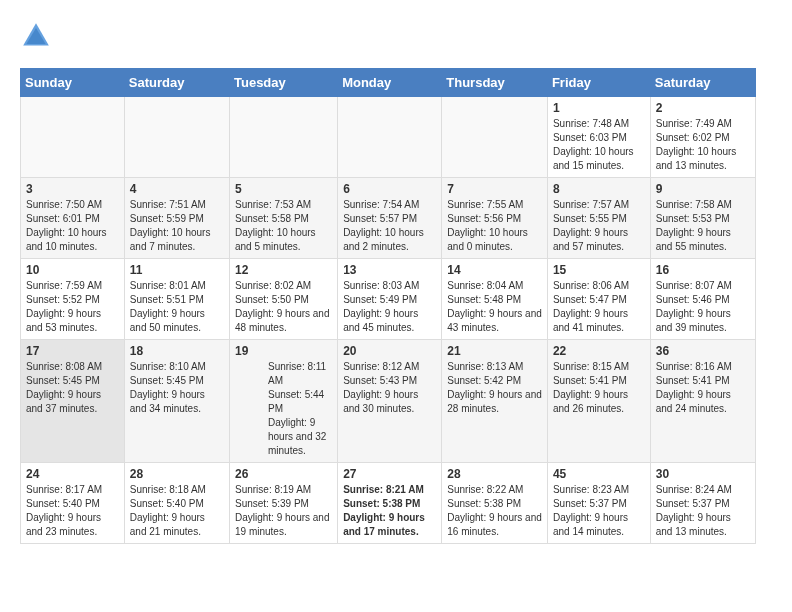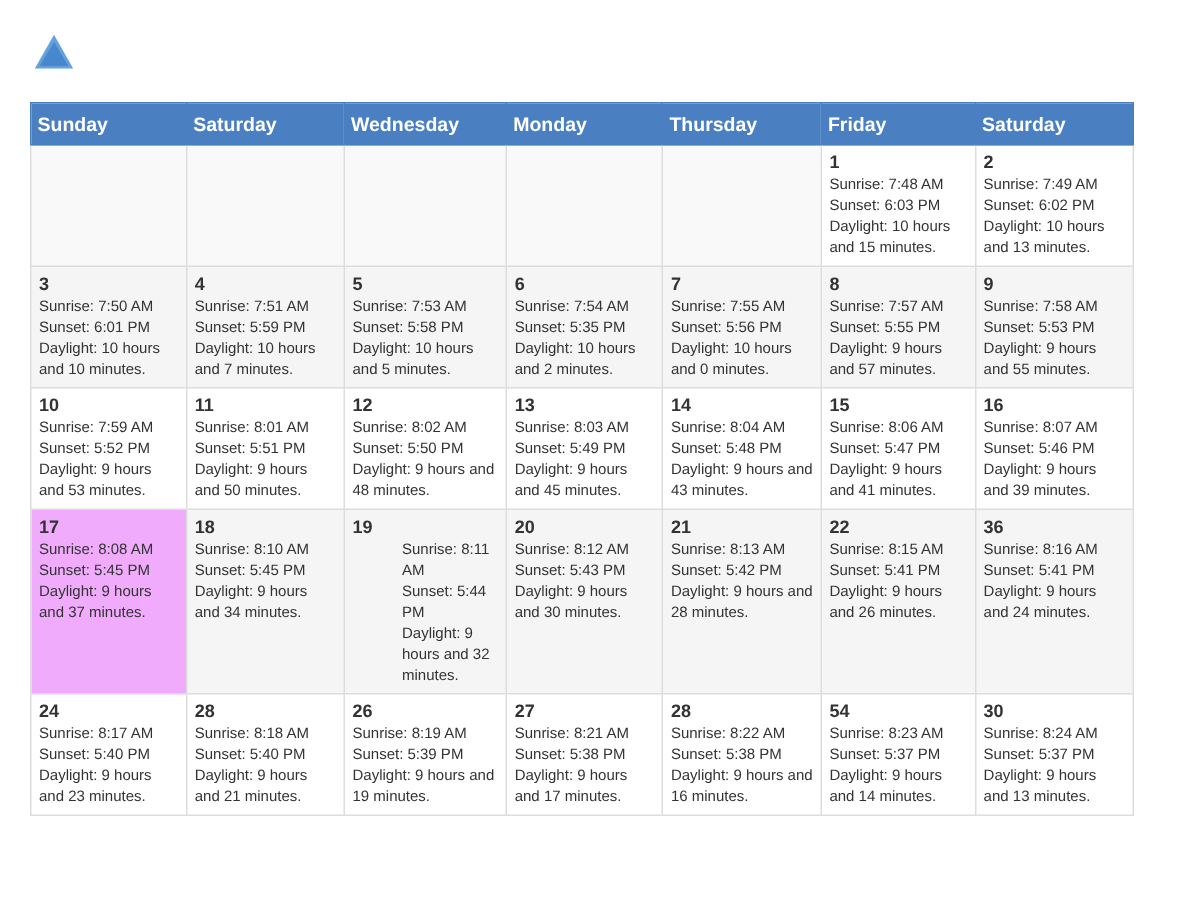--- a/index.html
+++ b/index.html
@@ -119,21 +119,21 @@
       <div class="month-title"></div>
       <div class="location"></div>
     </div>
   </div>
 
   <table class="calendar">
     <thead>
       <tr>
       <th>Sunday</th>
           <th>Saturday</th>
-          <th>Wednesday</th>
+          <th>Tuesday</th>
           <th>Monday</th>
           <th>Thursday</th>
           <th>Friday</th>
           <th>Saturday</th>
         </tr>
     </thead>
     <tbody id="calendar-body">
     <tr>
           <td class="empty-cell"></td>
           <td class="empty-cell"></td>
@@ -168,21 +168,21 @@
           </td>
           <td style="background: rgb(245, 245, 245);">
             <span class="day-num">5</span>
             <div class="day-detail" style="white-space: pre-line;">Sunrise: 7:53 AM
 Sunset: 5:58 PM
 Daylight: 10 hours and 5 minutes.</div>
           </td>
           <td style="background: rgb(245, 245, 245);">
             <span class="day-num">6</span>
             <div class="day-detail" style="white-space: pre-line;">Sunrise: 7:54 AM
-Sunset: 5:35 PM
+Sunset: 5:57 PM
 Daylight: 10 hours and 2 minutes.</div>
           </td>
           <td style="background: rgb(245, 245, 245);">
             <span class="day-num">7</span>
             <div class="day-detail" style="white-space: pre-line;">Sunrise: 7:55 AM
 Sunset: 5:56 PM
 Daylight: 10 hours and 0 minutes.</div>
           </td>
           <td style="background: rgb(245, 245, 245);">
             <span class="day-num">8</span>
@@ -235,21 +235,21 @@
 Daylight: 9 hours and 41 minutes.</div>
           </td>
           <td style="background: rgb(255, 255, 255);">
             <span class="day-num">16</span>
             <div class="day-detail" style="white-space: pre-line;">Sunrise: 8:07 AM
 Sunset: 5:46 PM
 Daylight: 9 hours and 39 minutes.</div>
           </td>
         </tr>
         <tr>
-          <td style="background: #f0abfc;">
+          <td style="background: #e5e5e5;">
             <span class="day-num">17</span>
             <div class="day-detail" style="white-space: pre-line;">Sunrise: 8:08 AM
 Sunset: 5:45 PM
 Daylight: 9 hours and 37 minutes.</div>
           </td>
           <td style="background: rgb(245, 245, 245);">
             <span class="day-num">18</span>
             <div class="day-detail" style="white-space: pre-line;">Sunrise: 8:10 AM
 Sunset: 5:45 PM
 Daylight: 9 hours and 34 minutes.</div>
@@ -299,32 +299,32 @@
 Daylight: 9 hours and 21 minutes.</div>
           </td>
           <td style="background: rgb(255, 255, 255);">
             <span class="day-num">26</span>
             <div class="day-detail" style="white-space: pre-line;">Sunrise: 8:19 AM
 Sunset: 5:39 PM
 Daylight: 9 hours and 19 minutes.</div>
           </td>
           <td style="background: rgb(255, 255, 255);">
             <span class="day-num">27</span>
-            <div class="day-detail" style="white-space: pre-line;">Sunrise: 8:21 AM
+            <div class="day-detail" style="white-space: pre-line; font-weight: bold;">Sunrise: 8:21 AM
 Sunset: 5:38 PM
 Daylight: 9 hours and 17 minutes.</div>
           </td>
           <td style="background: rgb(255, 255, 255);">
             <span class="day-num">28</span>
             <div class="day-detail" style="white-space: pre-line;">Sunrise: 8:22 AM
 Sunset: 5:38 PM
 Daylight: 9 hours and 16 minutes.</div>
           </td>
           <td style="background: rgb(255, 255, 255);">
-            <span class="day-num">54</span>
+            <span class="day-num">45</span>
             <div class="day-detail" style="white-space: pre-line;">Sunrise: 8:23 AM
 Sunset: 5:37 PM
 Daylight: 9 hours and 14 minutes.</div>
           </td>
           <td style="background: rgb(255, 255, 255);">
             <span class="day-num">30</span>
             <div class="day-detail" style="white-space: pre-line;">Sunrise: 8:24 AM
 Sunset: 5:37 PM
 Daylight: 9 hours and 13 minutes.</div>
           </td>

